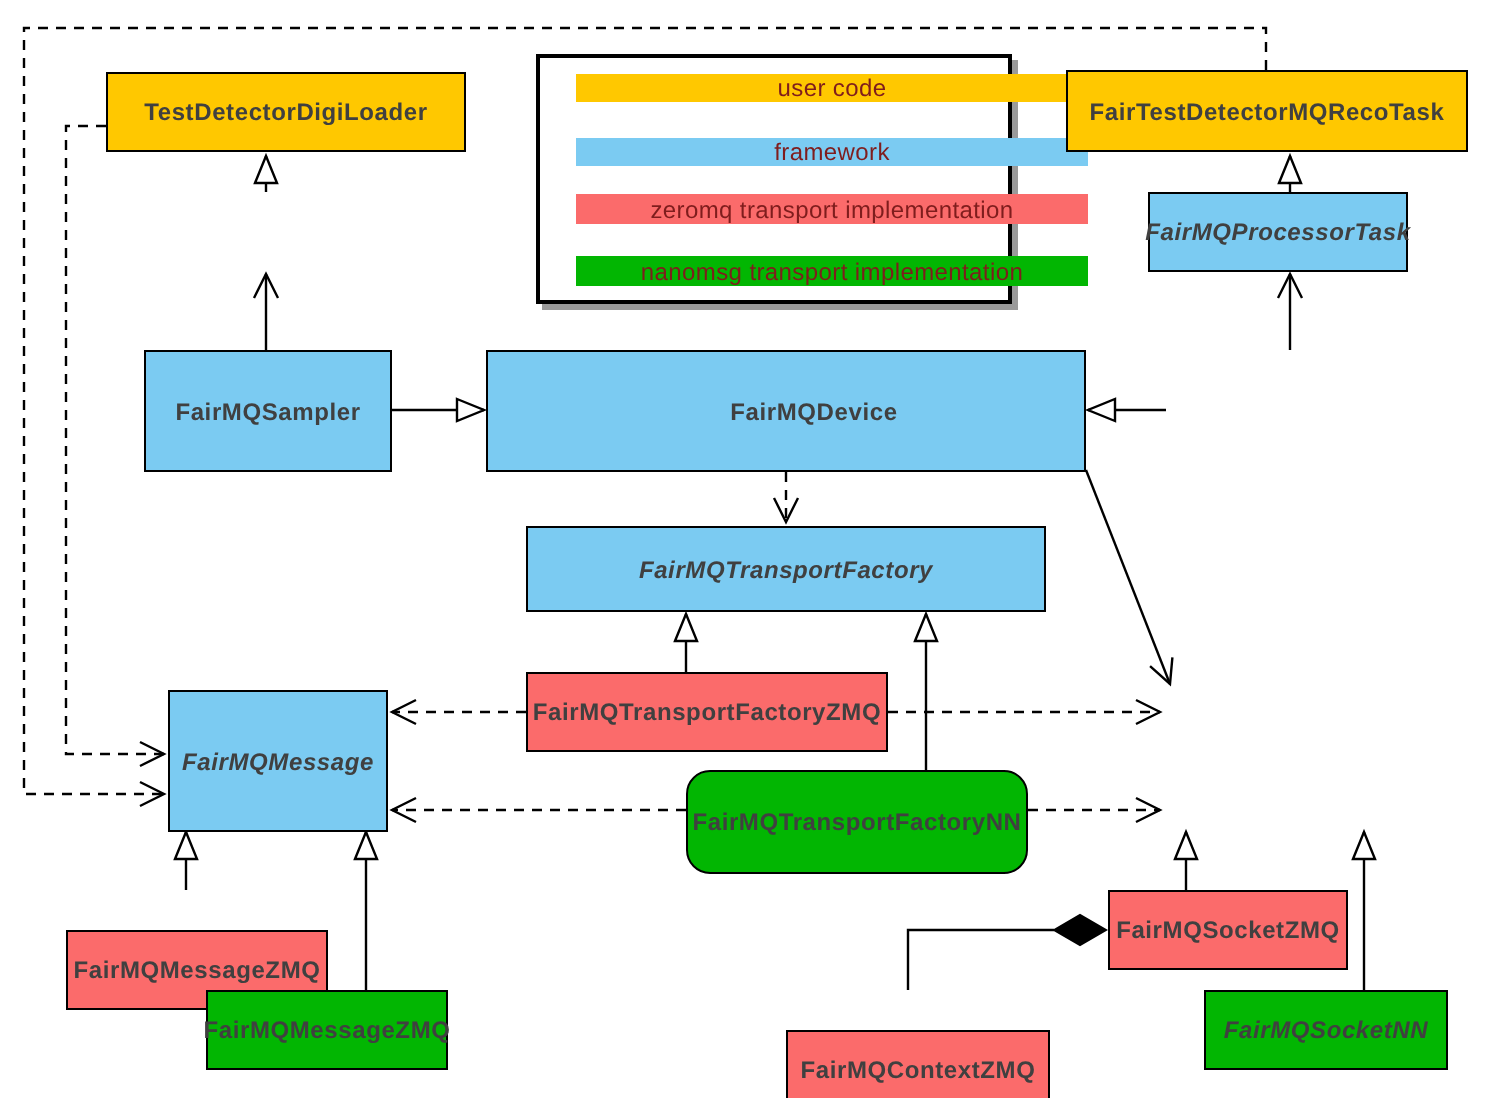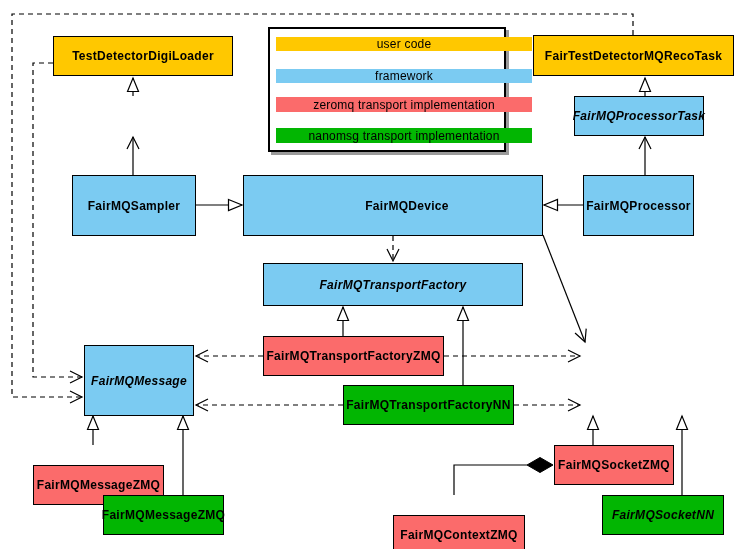--- a/index.html
+++ b/index.html
@@ -4,32 +4,32 @@
 <style>
   html,body{margin:0;padding:0;background:#fff;}
   .stage{
     position:relative;width:748px;height:549px;background:#fff;overflow:hidden;
     font-family:"Liberation Sans",sans-serif;
   }
   .wires{position:absolute;left:0;top:0;z-index:1;}
   .node{
     position:absolute;z-index:2;box-sizing:border-box;
     border:1.5px solid #000;display:flex;align-items:center;justify-content:center;
-    font-size:12px;font-weight:bold;color:#000000;letter-spacing:.3px;text-align:center;
+    font-size:12px;font-weight:bold;color:#404040;letter-spacing:.3px;text-align:center;
     white-space:nowrap;
   }
   .node.abstract{font-style:italic;}
   .legend{
     position:absolute;z-index:2;box-sizing:border-box;background:#fff;
     border:2px solid #000;box-shadow:3px 3px 0 #9a9a9a;
   }
   .legend .bar{
-    position:absolute;left:6px;width:256px;height:14px;
+    position:absolute;left:18px;width:256px;height:14px;
     display:flex;align-items:center;justify-content:center;
-    font-size:12px;font-weight:normal;color:#000000;letter-spacing:.2px;white-space:nowrap;
+    font-size:12px;font-weight:normal;color:#7f1d1d;letter-spacing:.2px;white-space:nowrap;
   }
 </style>
 </head>
 <body>
 
 <div class="stage">
 
   <svg class="wires" width="748" height="549" viewBox="0 0 748 549">
     <defs>
       <marker id="chev" markerWidth="18" markerHeight="18" refX="15" refY="8" orient="auto" markerUnits="userSpaceOnUse">
@@ -92,31 +92,28 @@
   <div class="node abstract" style="left: 574px; top: 96px; width: 130px; height: 40px; background: rgb(123, 203, 242);">
       <span>FairMQProcessorTask</span>
     </div>
 
   <div class="node" style="left: 72px; top: 175px; width: 124px; height: 61px; background: rgb(123, 203, 242);">
       <span>FairMQSampler</span>
     </div>
   <div class="node" style="left: 243px; top: 175px; width: 300px; height: 61px; background: rgb(123, 203, 242); padding-left: 28px;">
       <span>FairMQDevice</span>
     </div>
-  <div class="node" style="left: 583px; top: 175px; width: 111px; height: 61px; background: rgb(123, 203, 242);">
-      <span>FairMQProcessor</span>
-    </div>
 
   <div class="node abstract" style="left: 263px; top: 263px; width: 260px; height: 43px; background: rgb(123, 203, 242);">
       <span>FairMQTransportFactory</span>
     </div>
   <div class="node" style="left: 263px; top: 336px; width: 181px; height: 40px; background: rgb(251, 107, 107);">
       <span>FairMQTransportFactoryZMQ</span>
     </div>
-  <div class="node" style="left: 343px; top: 385px; width: 171px; height: 40px; background: rgb(2, 182, 2);">
+  <div class="node" style="left: 343px; top: 385px; width: 171px; height: 52px; background: rgb(2, 182, 2); border-radius: 12px;">
       <span>FairMQTransportFactoryNN</span>
     </div>
 
   <div class="node abstract" style="left: 84px; top: 345px; width: 110px; height: 71px; background: rgb(123, 203, 242);">
       <span>FairMQMessage</span>
     </div>
 
   <div class="node" style="left: 33px; top: 445px; width: 131px; height: 40px; background: rgb(251, 107, 107); margin-top: 20px;">
       <span>FairMQMessageZMQ</span>
     </div>

